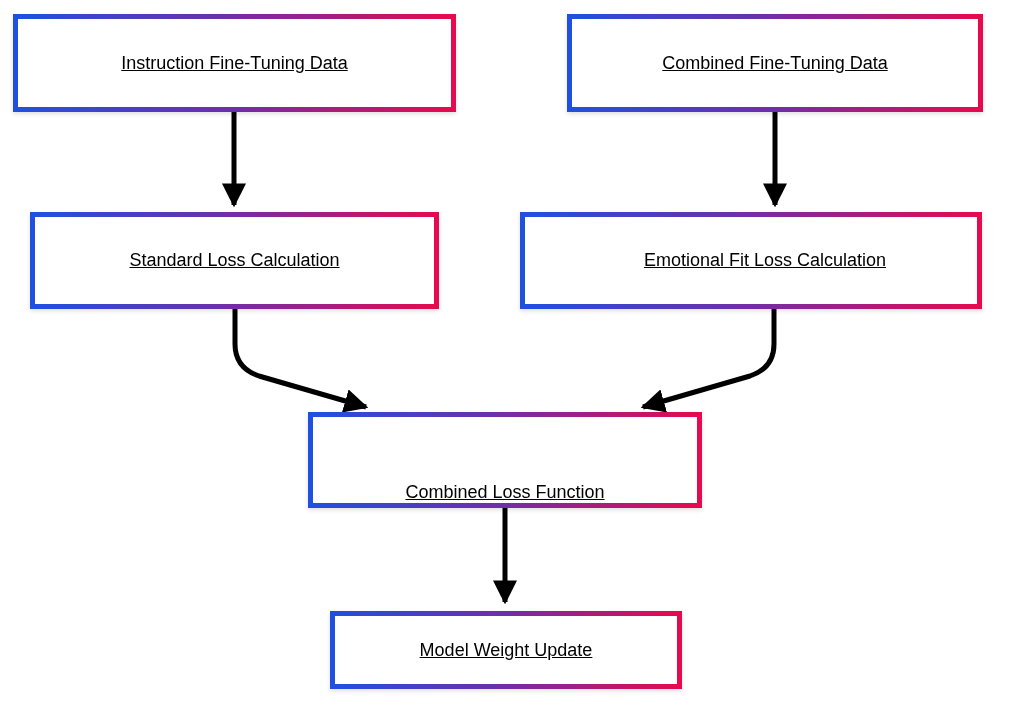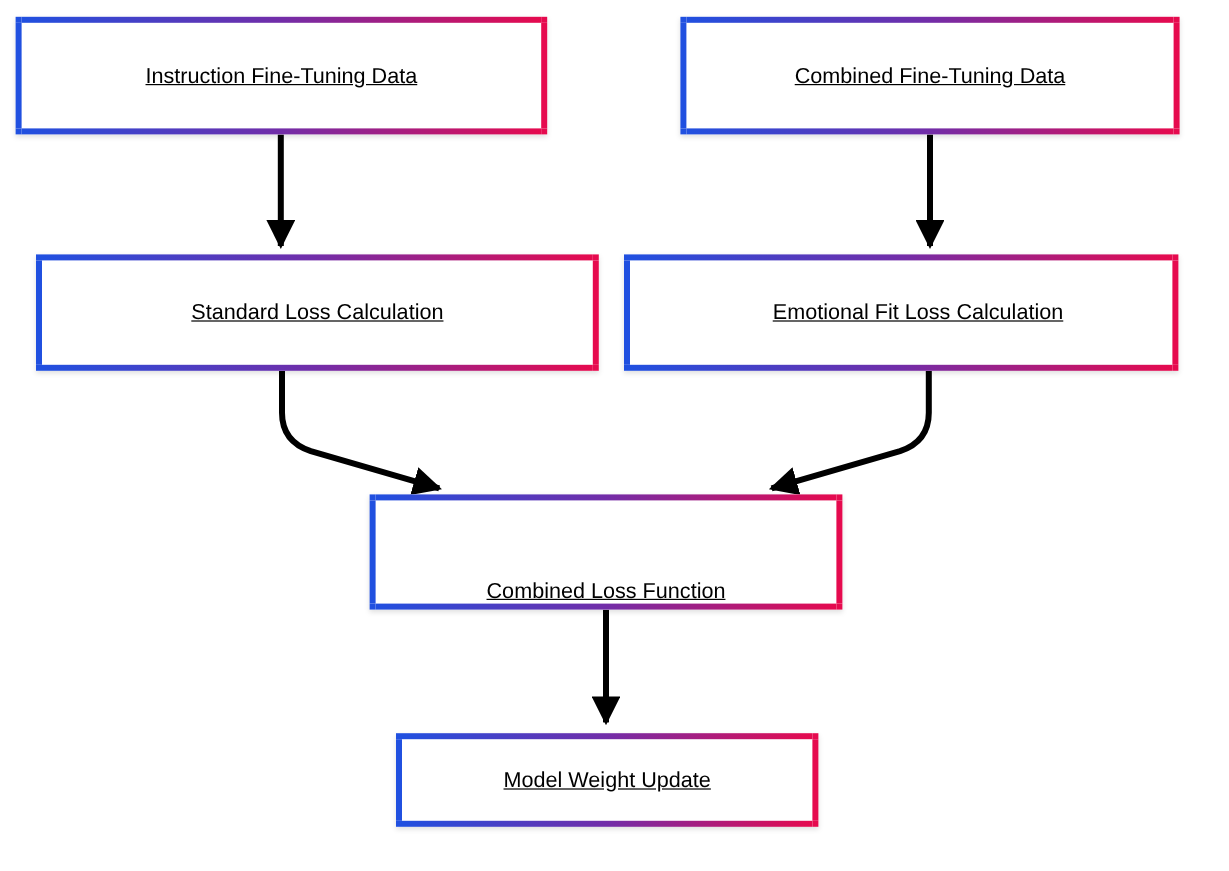--- a/index.html
+++ b/index.html
@@ -44,21 +44,21 @@
     fill: none;
     stroke-linejoin: round;
   }
   .edge-layer marker path {
     fill: #000000;
     stroke: none;
   }
   
   .n-instruction { left: 13px;  top: 14px;  width: 443px; height: 98px; }
   .n-empathy     { left: 567px; top: 14px;  width: 416px; height: 98px; }
-  .n-standard    { left: 30px;  top: 212px; width: 469px; height: 97px; }
+  .n-standard    { left: 30px;  top: 212px; width: 409px; height: 97px; }
   .n-emotional   { left: 520px; top: 212px; width: 462px; height: 97px; padding-left: 28px; }
   .n-combined    { left: 308px; top: 412px; width: 394px; height: 96px; align-items: flex-end; }
   .n-model       { left: 330px; top: 611px; width: 352px; height: 78px; }
 </style>
 </head>
 <body>
 
 <div class="canvas">
 
   <svg class="edge-layer" viewBox="0 0 1024 726" xmlns="http://www.w3.org/2000/svg">

